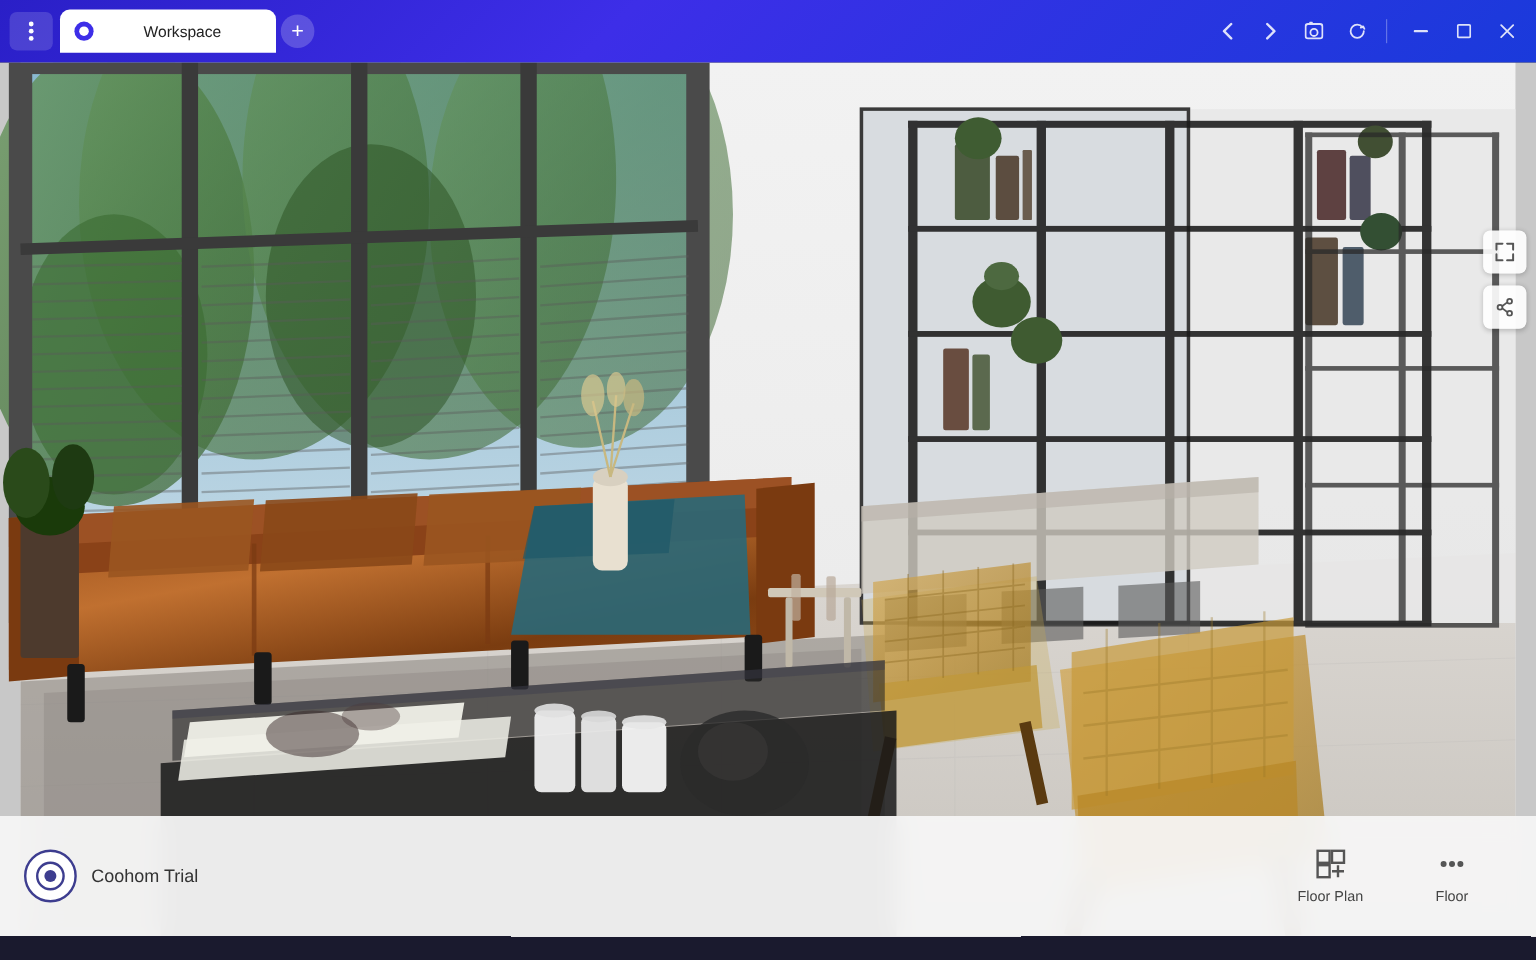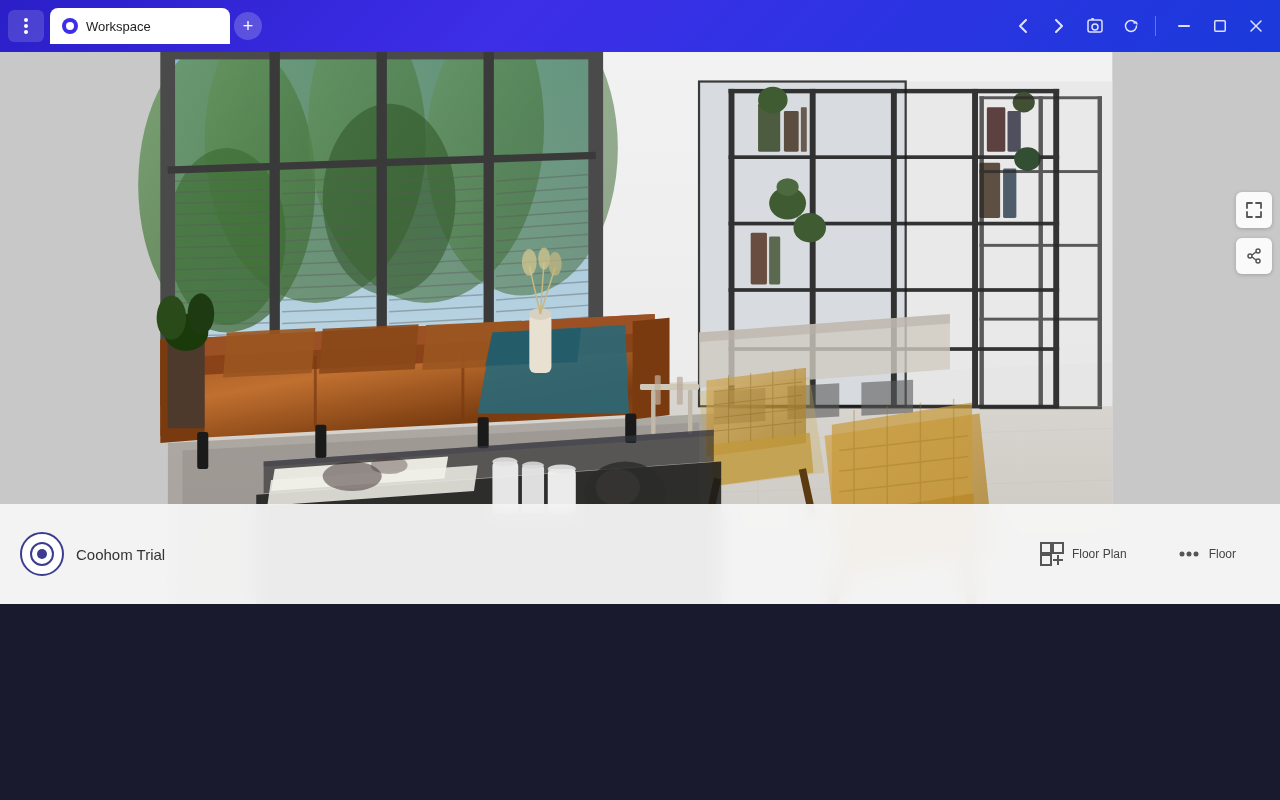--- a/index.html
+++ b/index.html
@@ -76,20 +76,21 @@
       height: 8px;
       background: white;
       border-radius: 50%;
     }
 
     .tab-title {
       font-size: 13px;
       color: #222;
       font-weight: 500;
       flex: 1;
+      text-align: center;
     }
 
     .new-tab-btn {
       width: 28px;
       height: 28px;
       border-radius: 50%;
       border: none;
       background: rgba(255,255,255,0.2);
       color: white;
       font-size: 18px;
@@ -146,21 +147,21 @@
       align-items: center;
       justify-content: center;
       font-size: 14px;
       border-radius: 4px;
       opacity: 0.85;
     }
 
     
     .viewport {
       width: 1280px;
-      height: 552px;
+      height: 728px;
       position: relative;
       overflow: hidden;
       background: #c8c8c8;
     }
 
     
     .bottom-bar {
       position: absolute;
       bottom: 0;
       left: 0;
@@ -216,21 +217,21 @@
       color: #333;
     }
 
     .bottom-right-actions {
       display: flex;
       gap: 0;
     }
 
     .action-btn {
       display: flex;
-      flex-direction: row;
+      flex-direction: column;
       align-items: center;
       gap: 6px;
       padding: 12px 24px;
       background: transparent;
       border: none;
       cursor: pointer;
       min-width: 100px;
     }
 
     .action-icon {

